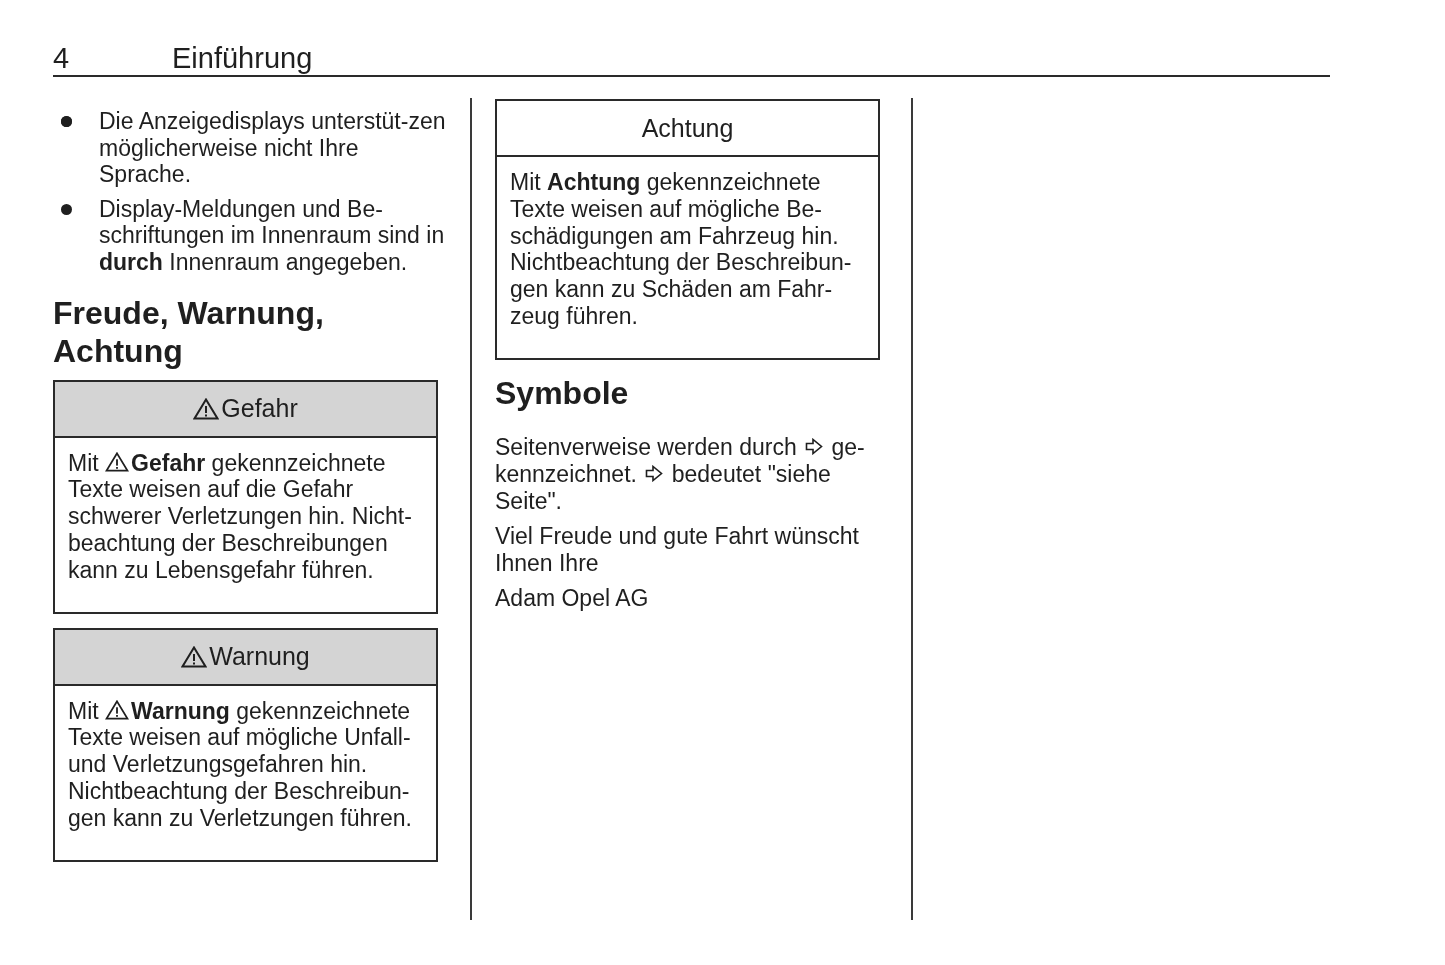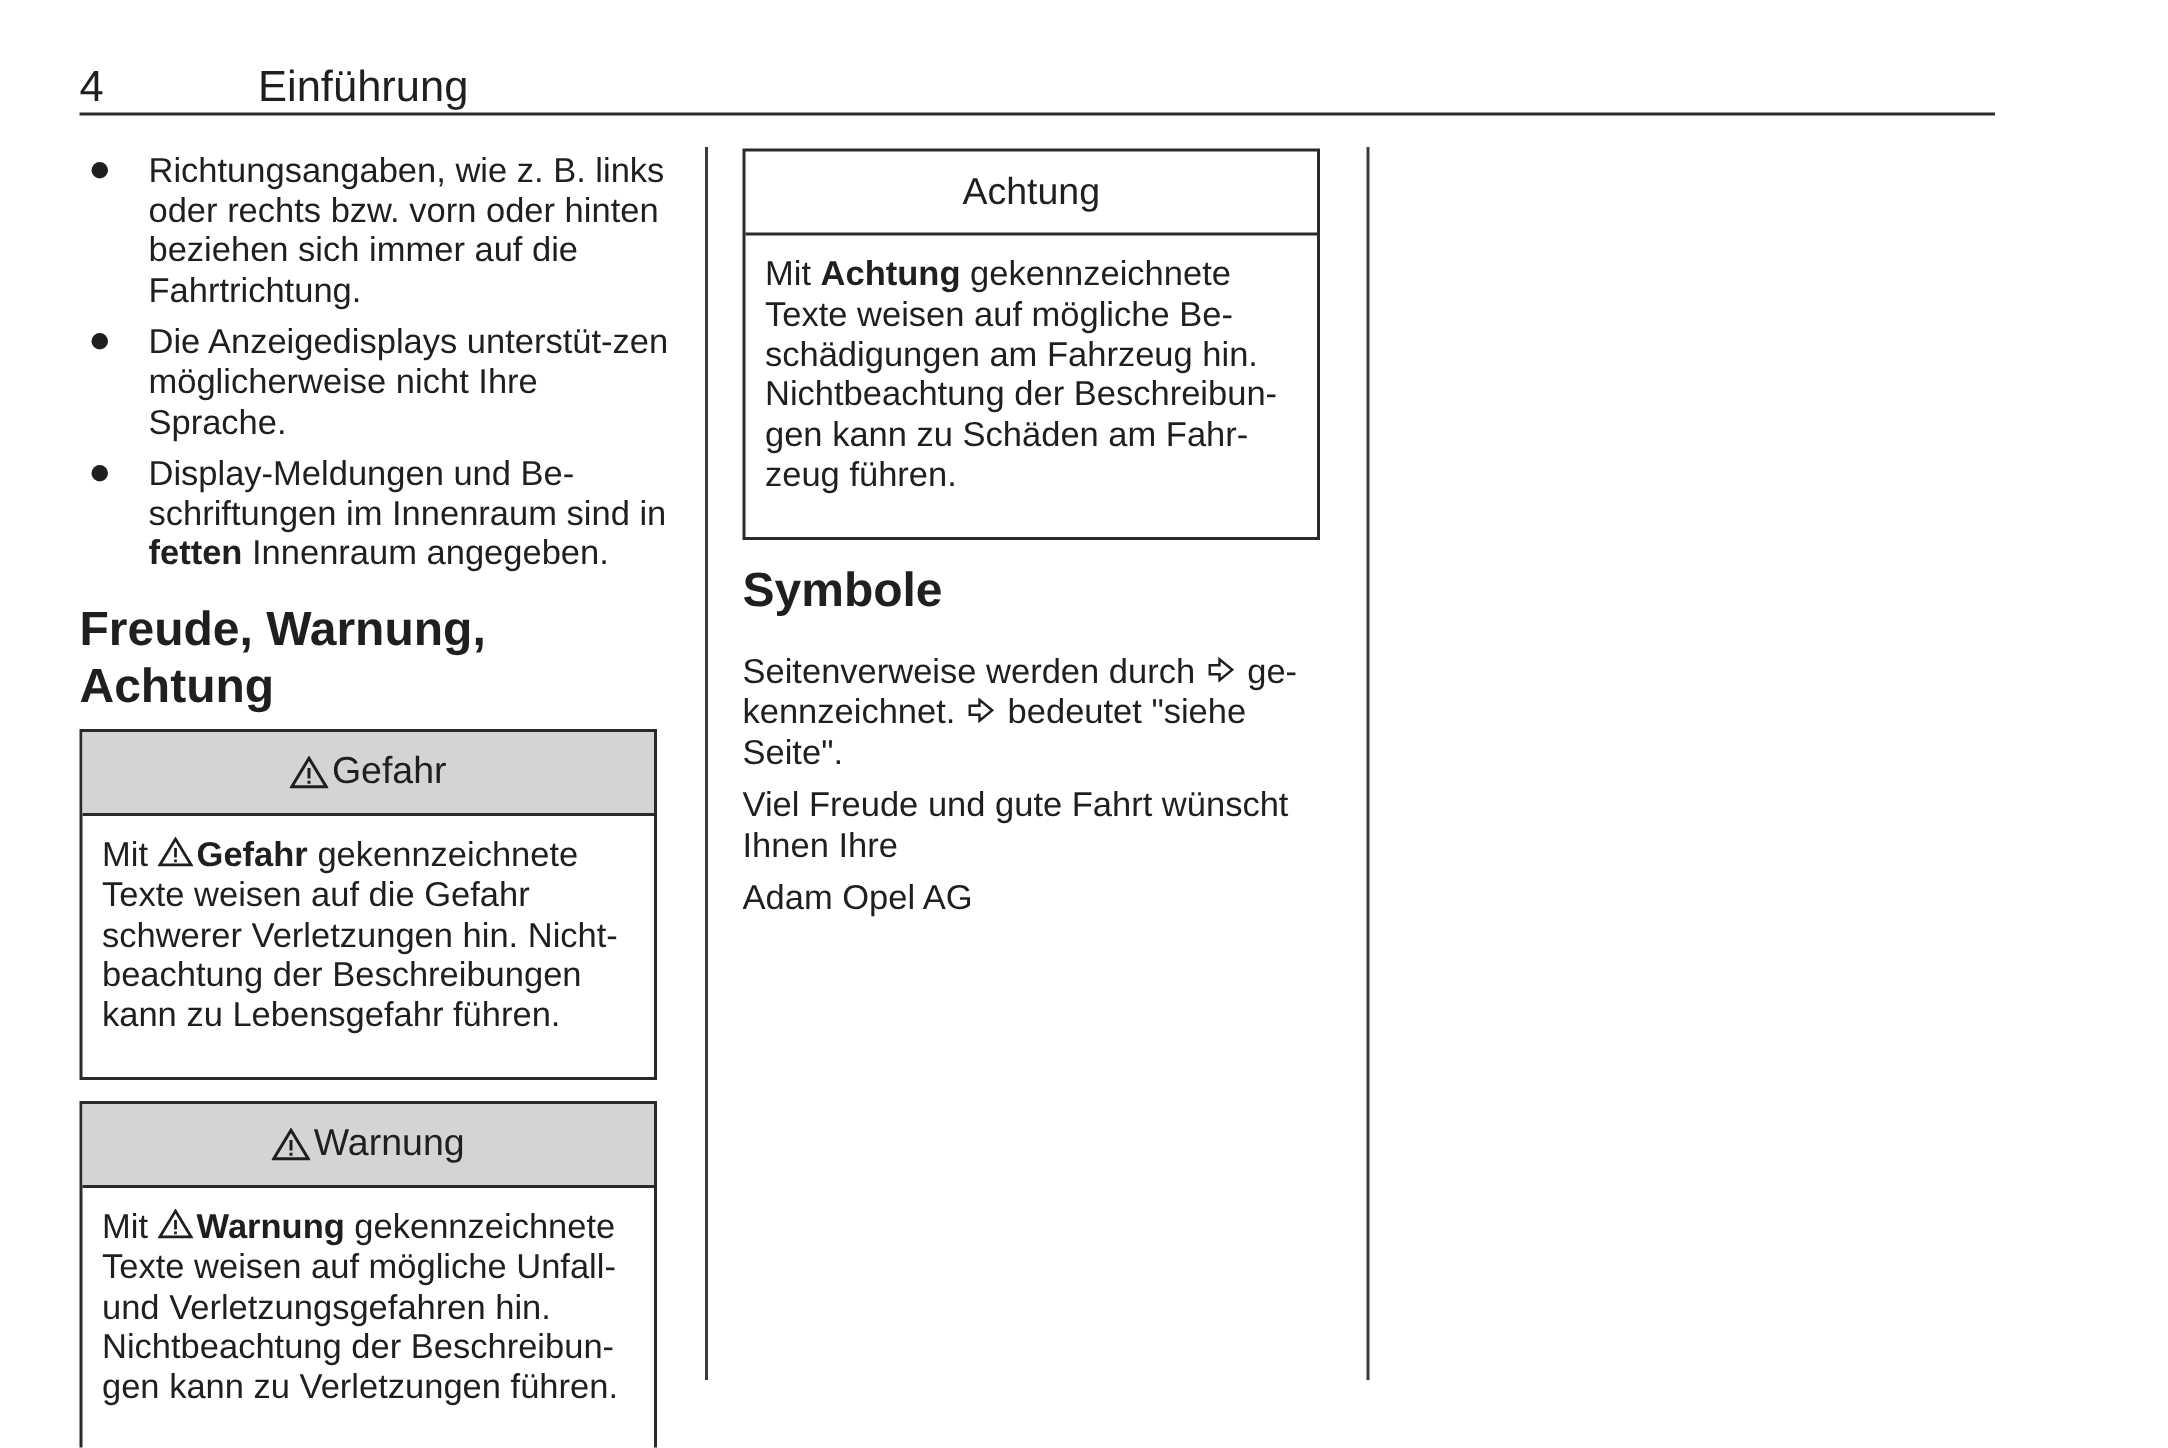--- a/index.html
+++ b/index.html
@@ -54,29 +54,28 @@
   <div class="header-rule"></div>
 </div>
 
 <div class="vrule r1"></div>
 <div class="vrule r2"></div>
 
 <div class="col col1">
   <ul class="bullets">
     <li>
       <span class="dot"></span>
-      <span>Richtungsangaben, wie z. B. links oder rechts bzw. vorn oder hinten beziehen sich immer auf die Fahrtrichtung.</span>
     </li>
     <li>
       <span class="dot"></span>
       <span>Die Anzeigedisplays unterstüt-zen möglicherweise nicht Ihre Sprache.</span>
     </li>
     <li>
       <span class="dot"></span>
-      <span>Display-Meldungen und Be-schriftungen im Innenraum sind in </span><span class="b">fetten</span><span> Innenraum angegeben.</span>
+      <span>Display-Meldungen und Be-schriftungen im Innenraum sind in </span><span class="b">durch</span><span> Innenraum angegeben.</span>
     </li>
   </ul>
 
   <h2 class="h2">Freude, Warnung, Achtung</h2>
 
   <div class="box">
     <div class="box-head gray">
       <svg class="warn-icon" viewBox="0 0 26 22">
         <path d="M13 1.5 L24.5 20.5 L1.5 20.5 Z" fill="none" stroke="#1f1f1f" stroke-width="2" stroke-linejoin="miter"></path>
         <rect x="12" y="8" width="2" height="7" fill="#1f1f1f"></rect>

